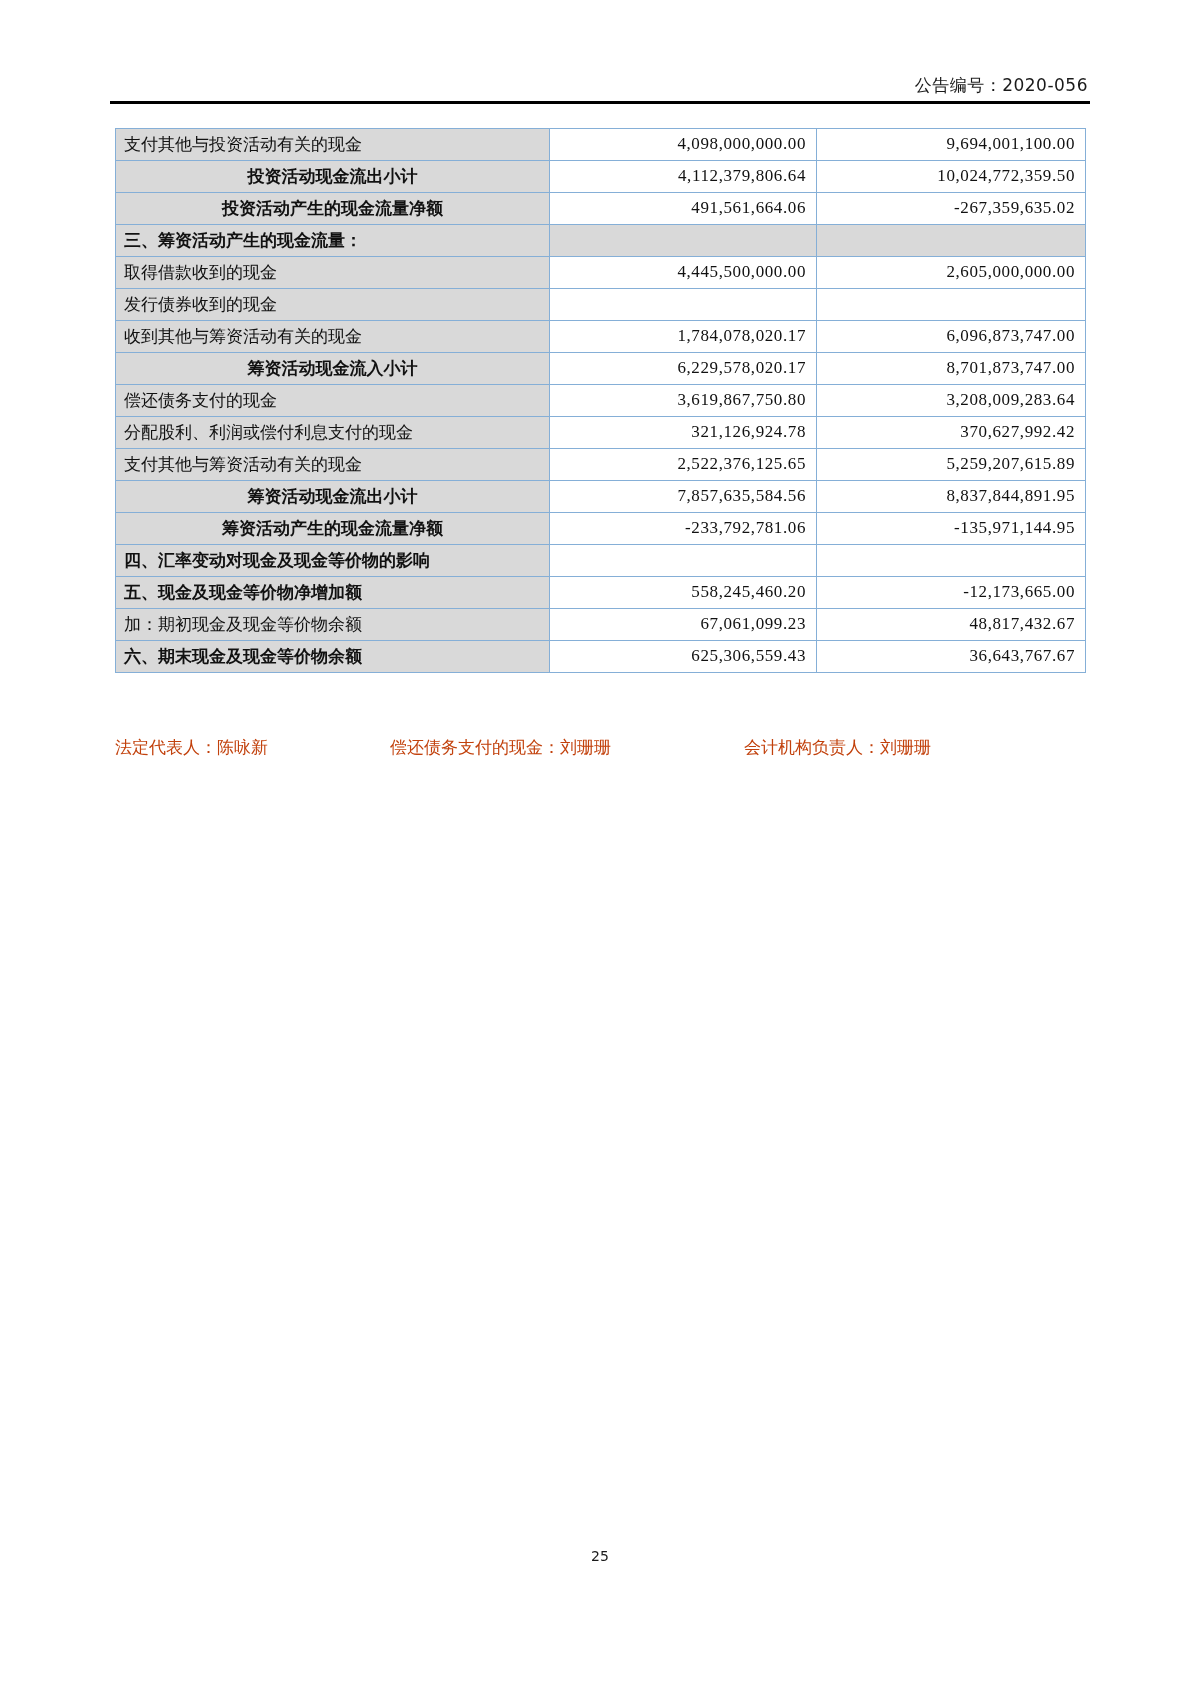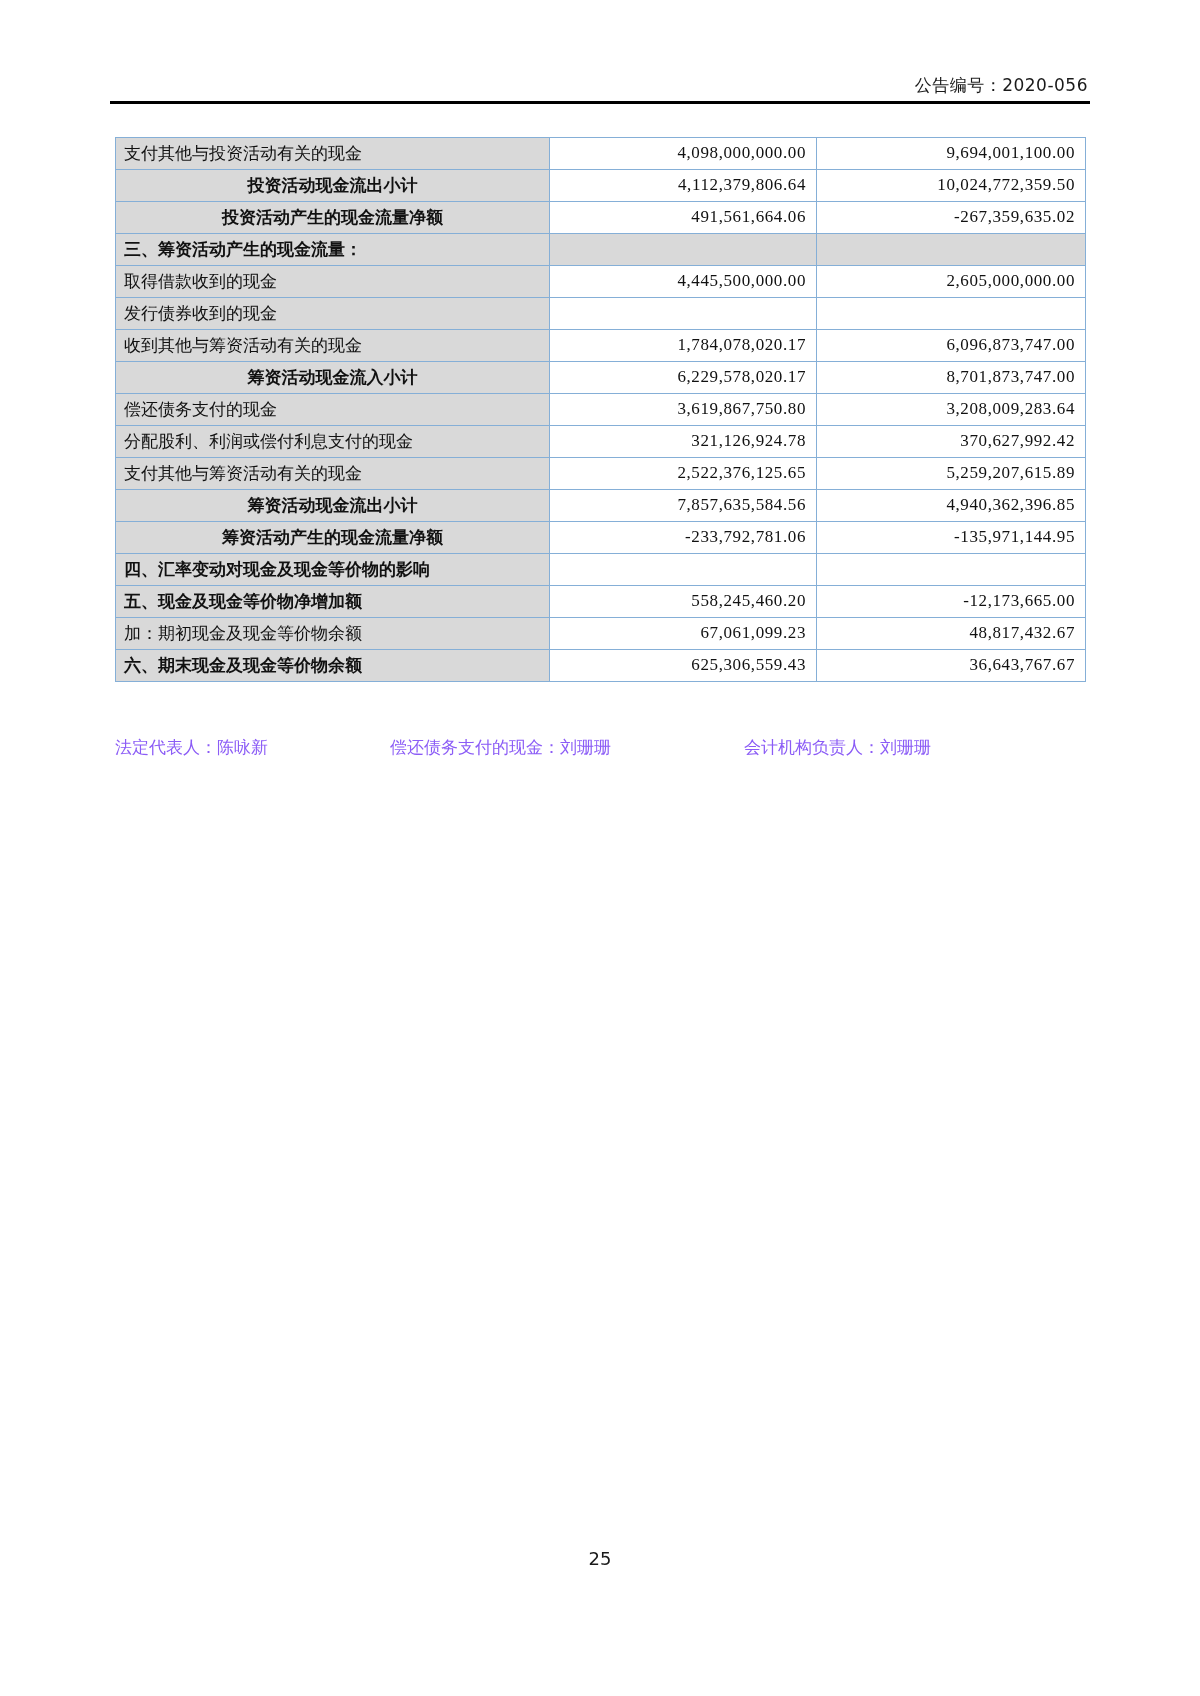--- a/index.html
+++ b/index.html
@@ -28,21 +28,21 @@
     position: absolute;
     top: 101px;
     left: 110px;
     width: 980px;
     height: 3px;
     background: #000000;
   }
   
   table.cashflow {
     position: absolute;
-    top: 137px;
+    top: 128px;
     left: 115px;
     width: 970px;
     border-collapse: collapse;
     table-layout: fixed;
   }
   table.cashflow col.c-label { width: 434px; }
   table.cashflow col.c-cur   { width: 267px; }
   table.cashflow col.c-prev  { width: 269px; }
   table.cashflow td {
     border: 1.5px solid #85AFD7;
@@ -75,35 +75,35 @@
     font-weight: bold;
   }
   tr.grayvals td.num {
     background: #D9D9D9;
   }
   
   .signature {
     position: absolute;
     top: 736px;
     font-size: 17px;
-    color: #8b5cf6;
+    color: #c2410c;
     white-space: nowrap;
     text-align: center;
   }
   .sig-legal { left: 115px; }
   .sig-chief { left: 390px; }
   .sig-org   { left: 744px; }
   
   .page-number {
     position: absolute;
     top: 1548px;
     left: 0;
     width: 100%;
     text-align: center;
-    font-size: 18px;
+    font-size: 14px;
     color: #1a1a1a;
   }
 </style>
 </head>
 <body>
 
 <div class="announcement">公告编号：2020-056</div>
 <div class="header-rule"></div>
 
 <table class="cashflow">
@@ -164,21 +164,21 @@
       <td class="num">370,627,992.42</td>
     </tr>
     <tr>
       <td class="lbl">支付其他与筹资活动有关的现金</td>
       <td class="num">2,522,376,125.65</td>
       <td class="num">5,259,207,615.89</td>
     </tr>
     <tr class="sub">
       <td class="lbl">筹资活动现金流出小计</td>
       <td class="num">7,857,635,584.56</td>
-      <td class="num">4,940,362,396.85</td>
+      <td class="num">8,837,844,891.95</td>
     </tr>
     <tr class="sub">
       <td class="lbl">筹资活动产生的现金流量净额</td>
       <td class="num">-233,792,781.06</td>
       <td class="num">-135,971,144.95</td>
     </tr>
     <tr class="sec">
       <td class="lbl">四、汇率变动对现金及现金等价物的影响</td>
       <td class="num"></td>
       <td class="num"></td>

